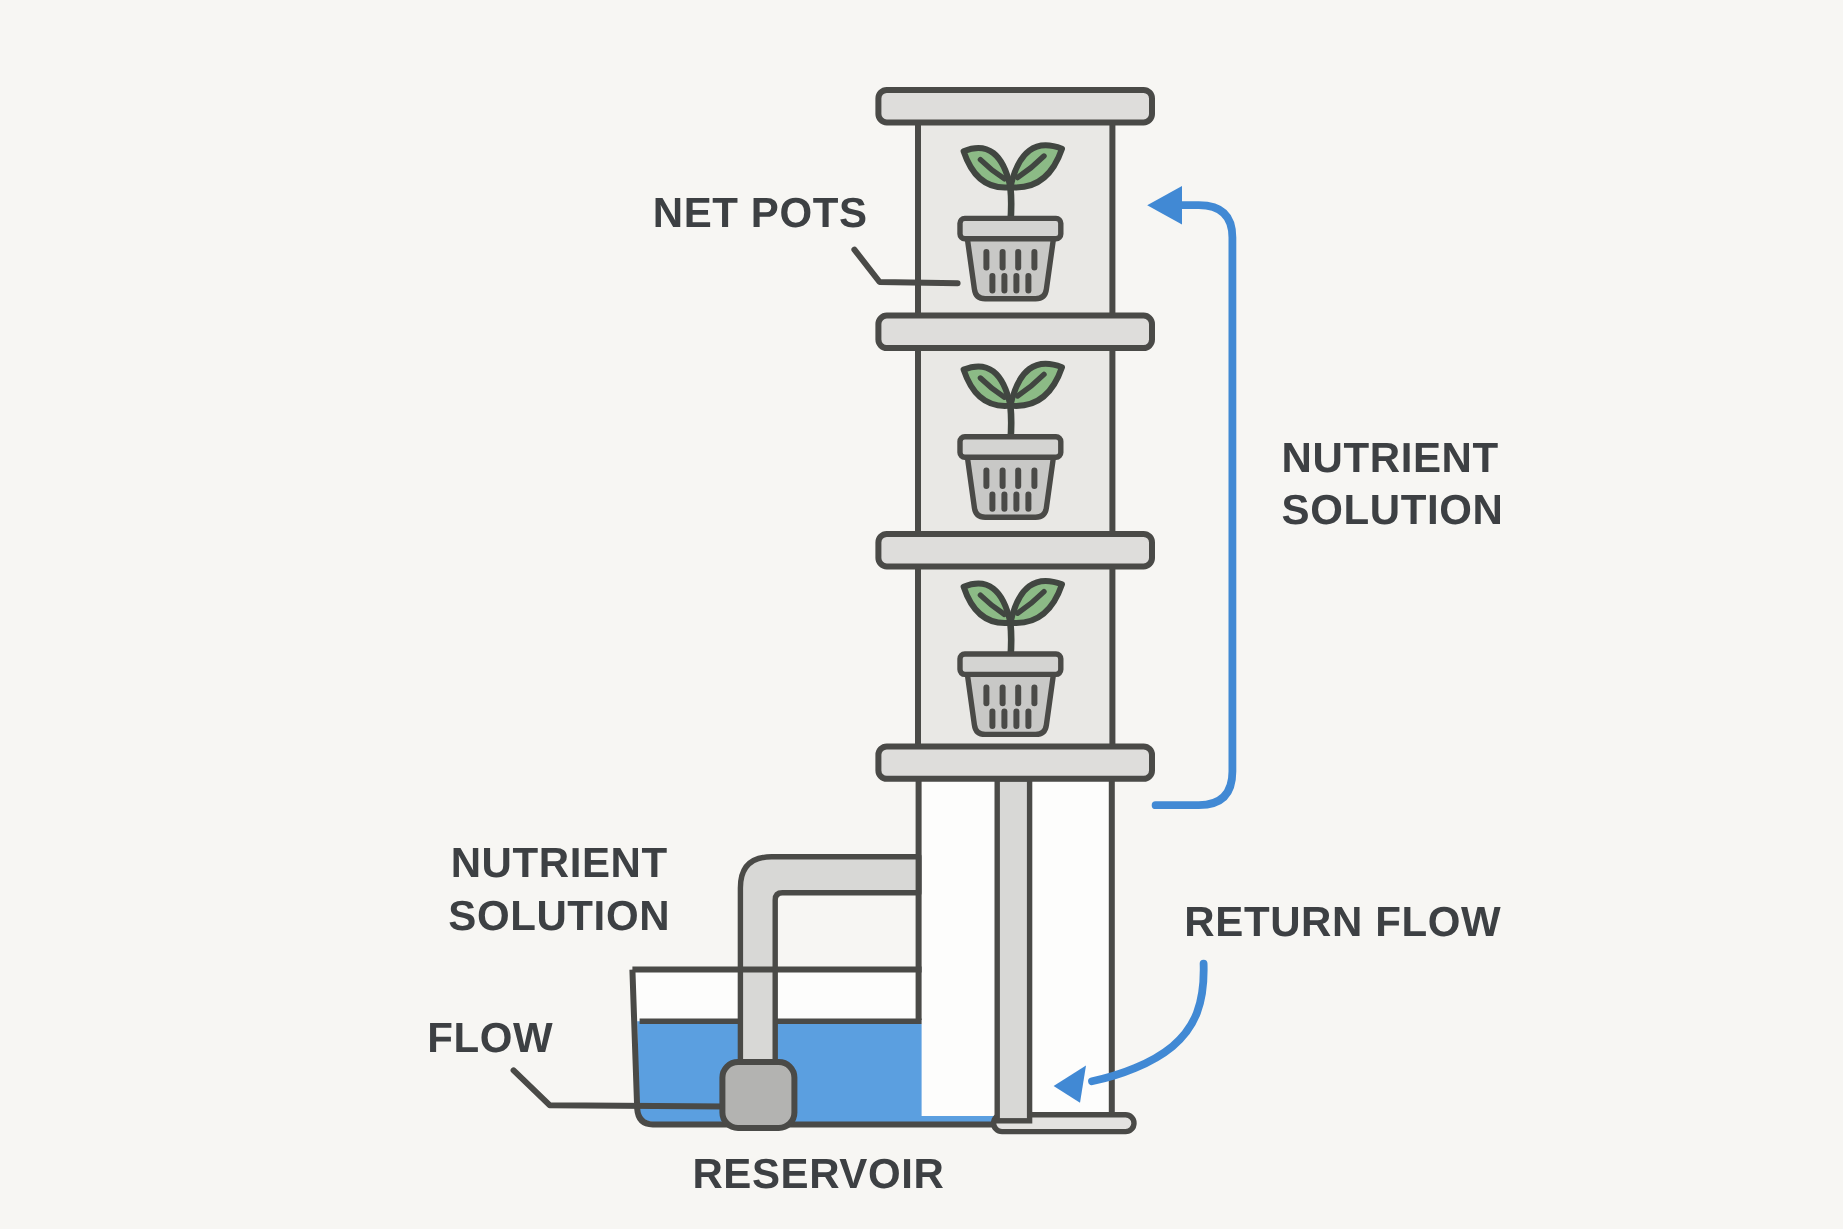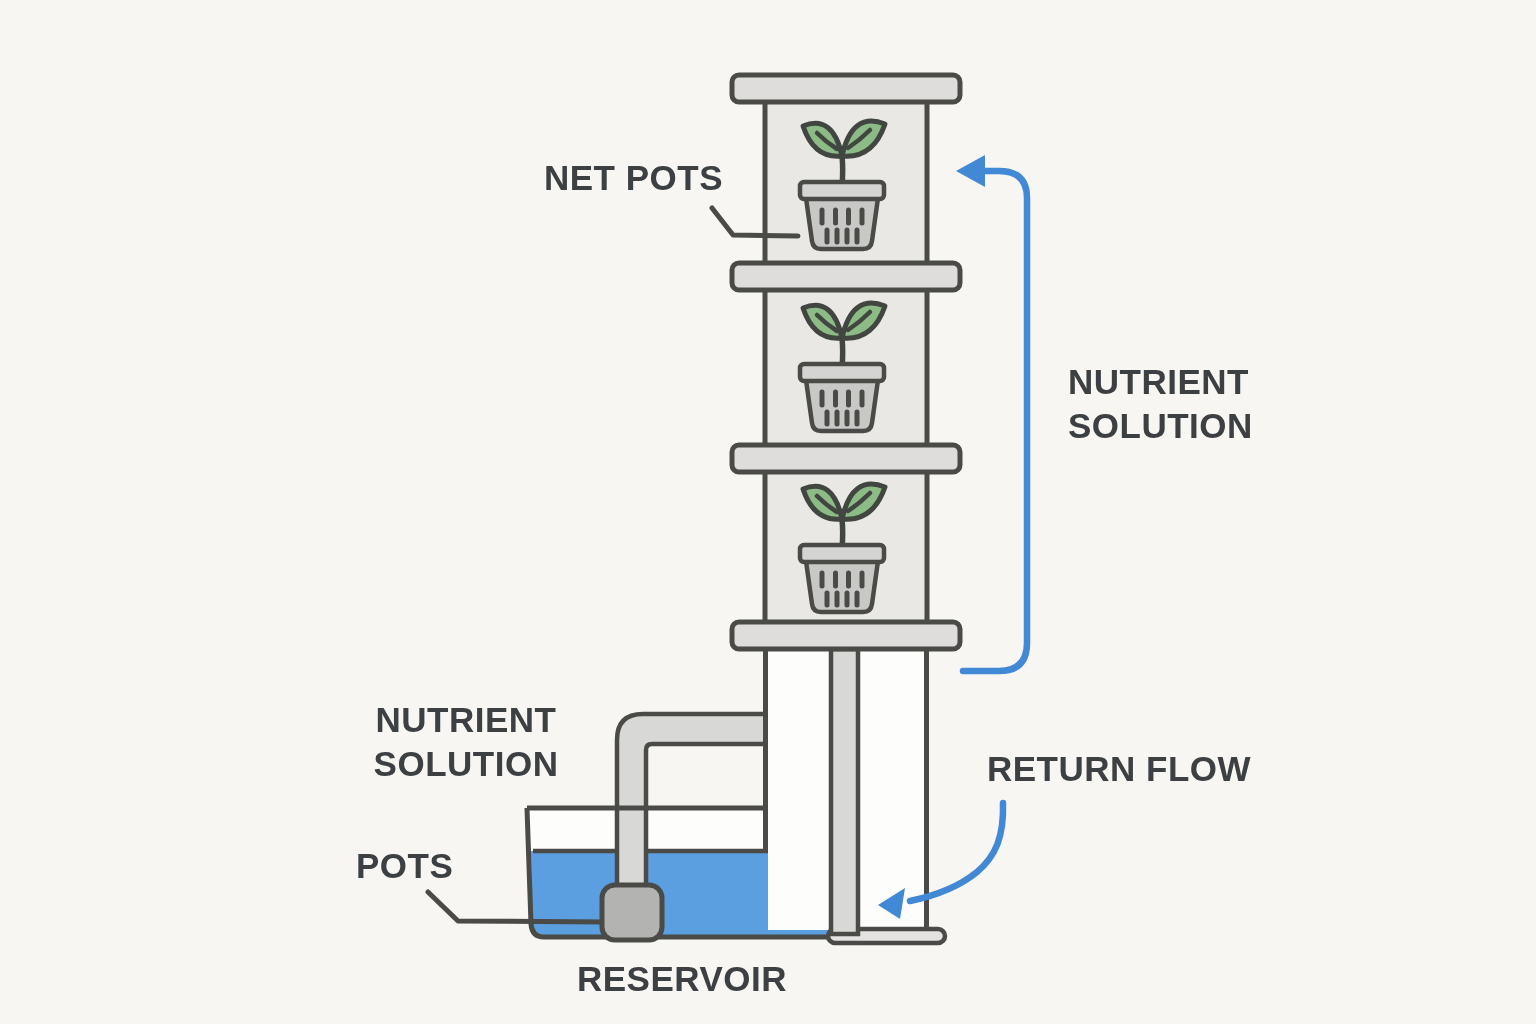--- a/index.html
+++ b/index.html
@@ -108,19 +108,19 @@
     <path d="M878,905 L905,888 L900,919 Z" fill="#4189d4"></path>
   </g>
 </svg>
 
 <div class="lbl right" style="left:500px;top:156px;width:223px;">NET POTS</div>
 
 <div class="lbl" style="left:1068px;top:360px;width:205px;">NUTRIENT SOLUTION</div>
 
 <div class="lbl center" style="left:365px;top:698px;width:202px;">NUTRIENT SOLUTION</div>
 
-<div class="lbl" style="left:356px;top:844px;width:130px;">POTS</div>
+<div class="lbl" style="left:356px;top:844px;width:130px;">FLOW</div>
 
 <div class="lbl" style="left:984px;top:747px;width:270px;text-align:center;">RETURN FLOW</div>
 
 <div class="lbl center" style="left:556px;top:957px;width:252px;">RESERVOIR</div>
 
 </div>
 
 </body></html>

